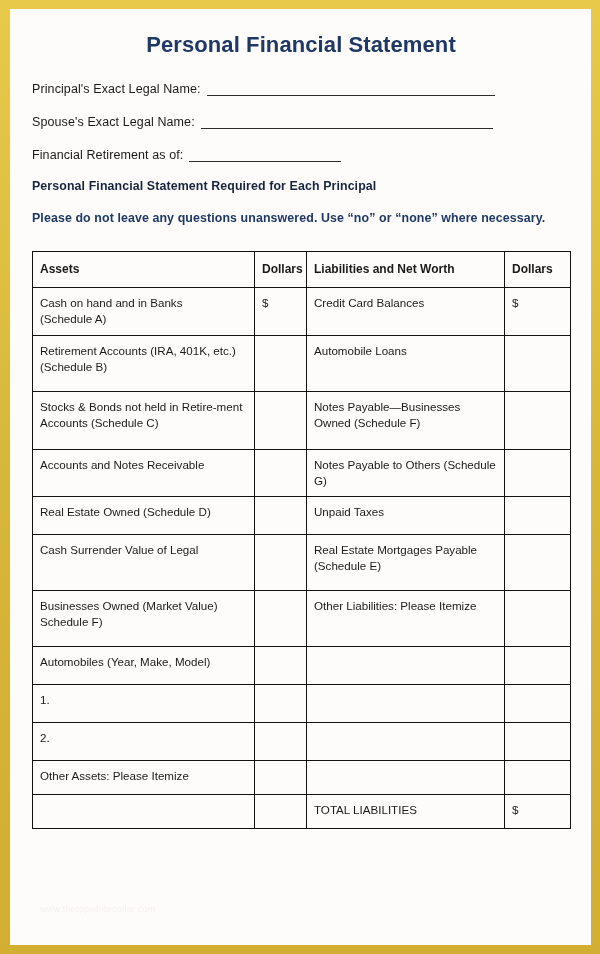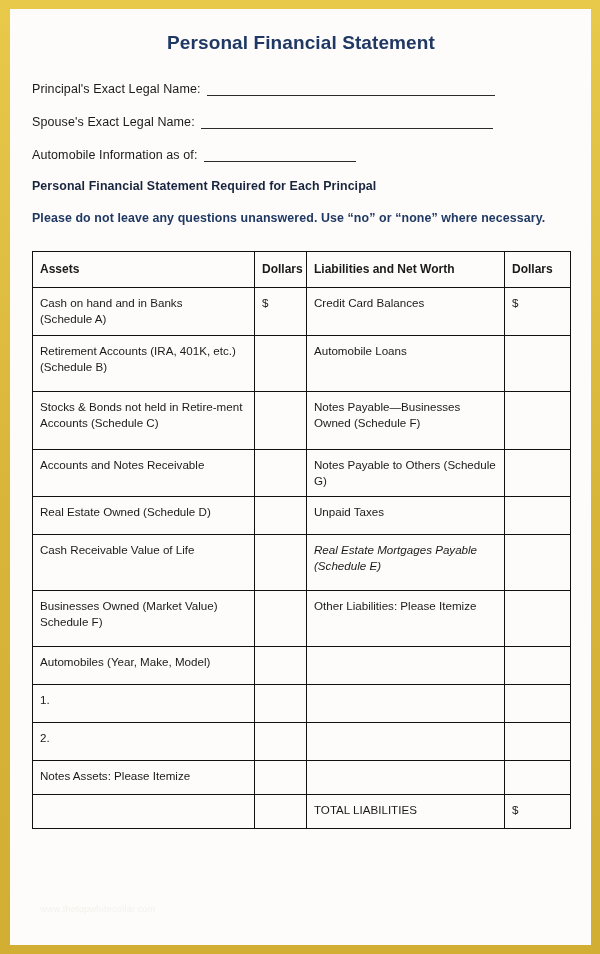--- a/index.html
+++ b/index.html
@@ -36,21 +36,21 @@
     background: #fdfcfa;
     box-sizing: border-box;
   }
 
   
   .doc-title {
     position: absolute;
     left: 0; top: 18px;
     width: 566px;
     text-align: center;
-    font-size: 19px;
+    font-size: 22px;
     font-weight: bold;
     color: #1f3864;
     letter-spacing: 0.1px;
   }
   .field-line {
     position: absolute;
     left: 14px;
     font-size: 12.5px;
     color: #1a1a1a;
     white-space: nowrap;
@@ -106,21 +106,21 @@
     font-size: 12px;
     padding-top: 9px;
     padding-bottom: 9px;
   }
   col.c-assets  { width: 222px; }
   col.c-dol1    { width: 52px; }
   col.c-liab    { width: 198px; }
   col.c-dol2    { width: 66px; }
 
   .cell-line2 { display: block; }
-  .pad-l { padding-left: 10px; font-style: italic; }
+  .pad-l { padding-left: 10px; }
 
   .watermark {
     position: absolute;
     left: 22px;
     top: 890px;
     font-size: 9px;
     color: #f4f1ec;
     letter-spacing: 0.3px;
     white-space: nowrap;
     user-select: none;
@@ -139,21 +139,21 @@
 
     <div class="field-line f2">
       <span class="label">Spouse's Exact Legal Name:</span><span class="rule"></span>
     </div>
 
     <div class="field-line f1">
       <span class="label">Principal's Exact Legal Name:</span><span class="rule"></span>
     </div>
 
     <div class="field-line f3">
-      <span class="label">Automobile Information as of:</span><span class="rule"></span>
+      <span class="label">Financial Retirement as of:</span><span class="rule"></span>
     </div>
 
     <div class="notice n1">Personal Financial Statement Required for Each Principal</div>
     <div class="notice n2">Please do not leave any questions unanswered. Use “no” or “none” where necessary.</div>
 
     <table class="fin-table">
       <colgroup>
         <col class="c-assets">
           <col class="c-dol1">
           <col class="c-liab">
@@ -192,21 +192,21 @@
             <td><span>Notes Payable to Others (Schedule G)</span></td>
             <td></td>
           </tr>
           <tr style="height: 38px;">
             <td><span>Real Estate Owned (Schedule D)</span></td>
             <td></td>
             <td><span>Unpaid Taxes</span></td>
             <td></td>
           </tr>
           <tr style="height: 56px;">
-            <td><span>Cash Receivable Value of Life</span></td>
+            <td><span>Cash Surrender Value of Legal</span></td>
             <td></td>
             <td class="pad-l"><span>Real Estate Mortgages Payable (Schedule E)</span></td>
             <td></td>
           </tr>
           <tr style="height: 56px;">
             <td><span>Businesses Owned (Market Value)</span><span class="cell-line2">Schedule F)</span></td>
             <td></td>
             <td><span>Other Liabilities: Please Itemize</span></td>
             <td></td>
           </tr>
@@ -222,21 +222,21 @@
             <td></td>
             <td></td>
           </tr>
           <tr style="height: 38px;">
             <td><span>2.</span></td>
             <td></td>
             <td></td>
             <td></td>
           </tr>
           <tr style="height: 34px;">
-            <td><span>Notes Assets: Please Itemize</span></td>
+            <td><span>Other Assets: Please Itemize</span></td>
             <td></td>
             <td></td>
             <td></td>
           </tr>
           <tr style="height: 34px;">
             <td></td>
             <td></td>
             <td><span>TOTAL LIABILITIES</span></td>
             <td><span>$</span></td>
           </tr>

